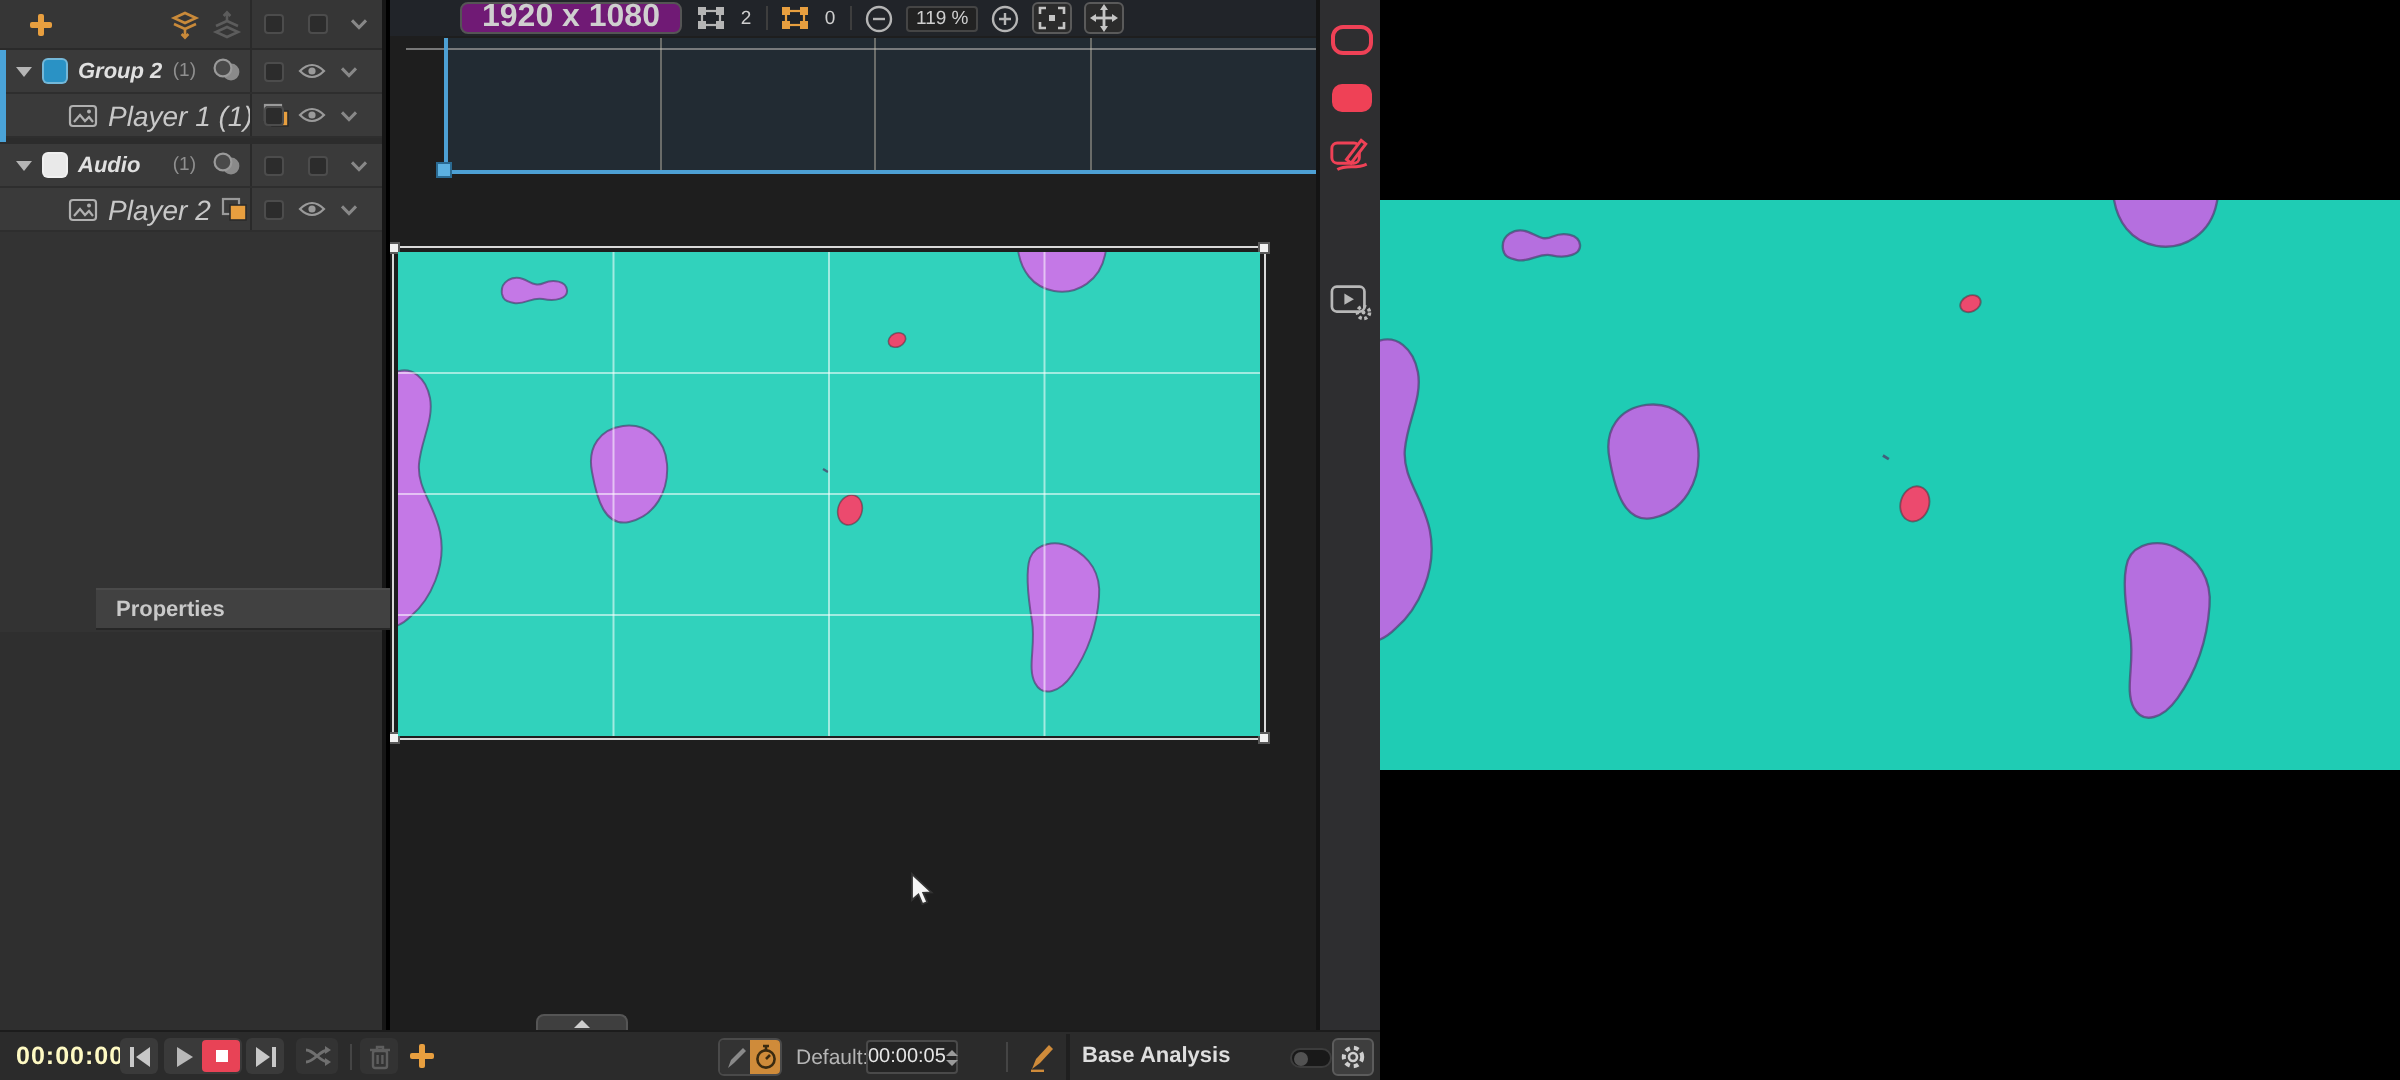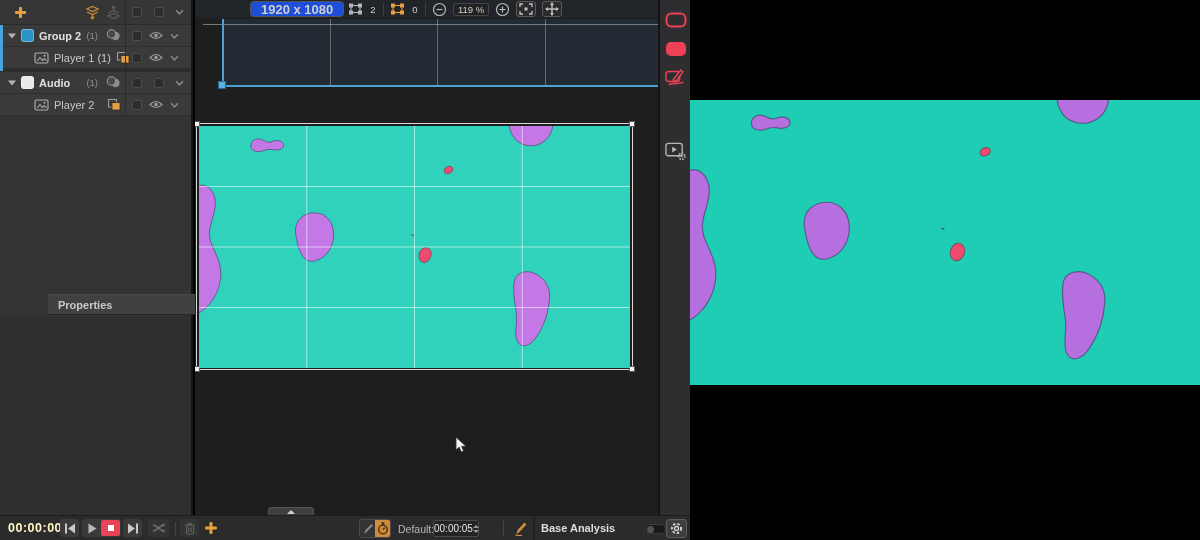--- a/index.html
+++ b/index.html
@@ -11,34 +11,34 @@
   .panel-header{height:21px;background:#414141;border-bottom:1px solid #262626;display:flex;align-items:center;padding:0 10px;
                 font-size:11px;font-weight:bold;color:#c9c9c9;}
   .layers-toolbar{height:25px;background:#363636;border-bottom:1px solid #2a2a2a;display:flex;align-items:center;padding:0 0 0 14px;}
   .lt-main{flex:1;display:flex;align-items:center;}
   .lt-spacer{flex:1;}
   .cols{width:66px;align-self:stretch;display:flex;align-items:center;gap:7px;border-left:1px solid #2a2a2a;padding-left:6px;}
   .checkbox{width:10px;height:10px;background:#2c2c2c;border:1px solid #4c4c4c;border-radius:2px;flex:0 0 auto;}
   .layer-row{height:22px;background:#3a3a3a;border-bottom:1px solid #2e2e2e;display:flex;align-items:center;position:relative;}
   .lr-main{flex:1;display:flex;align-items:center;gap:5px;padding-left:5px;min-width:0;}
   .lr-main.indent{padding-left:34px;}
-  .group-label{font-size:11px;font-weight:bold;color:#e0e0e0;white-space:nowrap;}
-  .player-label{font-size:11px;color:#c8c8c8;white-space:nowrap;}
+  .group-label{font-size:11px;font-weight:bold;color:#e0e0e0;white-space:nowrap;font-style:italic;}
+  .player-label{font-size:14px;color:#c8c8c8;white-space:nowrap;font-style:italic;}
   .count{font-size:9.5px;color:#8f8f8f;margin-left:auto;padding-right:3px;}
   .swatch{width:13px;height:13px;border-radius:3px;border:1px solid rgba(255,255,255,.35);flex:0 0 auto;}
   .sel-stripe{position:absolute;left:0;top:0;width:3px;height:46px;background:var(--blue-select);z-index:3;}
   .group-gap{height:3px;background:#2c2c2c;}
   .props-header{position:absolute;left:0;top:294px;width:100%;height:21px;background:#414141;border-top:1px solid #4a4a4a;
                 border-bottom:1px solid #262626;display:flex;align-items:center;padding:0 10px;font-size:11px;font-weight:bold;color:#c9c9c9;margin-left:48px;}
   .props-body{position:absolute;left:0;top:316px;width:100%;height:199px;background:#2f2f2f;}
   
   .center{position:absolute;left:195px;top:0;width:463px;height:515px;background:#1e1e1e;overflow:hidden;}
   .top-band{position:absolute;left:0;top:0;width:100%;height:18px;background:#212429;}
-  .res-pill{position:absolute;left:35px;top:1px;height:16px;background:#1d4ed8;border:1px solid #555;border-radius:4px;
-            display:flex;align-items:center;padding:0 10px;font-size:13px;font-weight:bold;color:#cfcfcf;margin-left:20px;}
+  .res-pill{position:absolute;left:35px;top:1px;height:16px;background:#701a75;border:1px solid #555;border-radius:4px;
+            display:flex;align-items:center;padding:0 10px;font-size:16px;font-weight:bold;color:#cfcfcf;}
   .cluster{position:absolute;left:153px;top:0;height:18px;display:flex;align-items:center;gap:6px;}
   .cl-sep{width:1px;height:12px;background:#3e3e3e;}
   .cl-num{font-size:9.5px;color:#cfcfcf;min-width:8px;text-align:center;}
   .zoom-box{background:#222;border:1px solid #454545;border-radius:2px;padding:0px 4px;font-size:9.5px;color:#cfcfcf;height:13px;line-height:12px;}
   .tool-box{border:1px solid #5a5a5a;border-radius:3px;background:#2b2b2b;display:flex;align-items:center;justify-content:center;width:20px;height:16px;}
   
   .ws-rect{position:absolute;left:27px;top:19px;width:436px;height:67px;background:#222b33;}
   .ws-topline{position:absolute;left:8px;top:24px;width:455px;height:1px;background:rgba(150,150,150,.75);}
   .ws-v{position:absolute;top:19px;width:1px;height:67px;background:rgba(195,188,170,.45);}
   .ws-left{position:absolute;left:27px;top:19px;width:2px;height:68px;background:var(--workspace-blue);}

